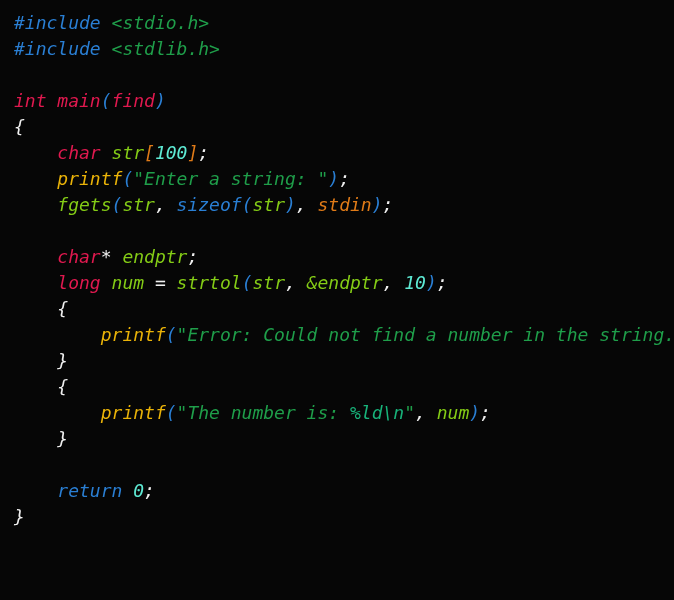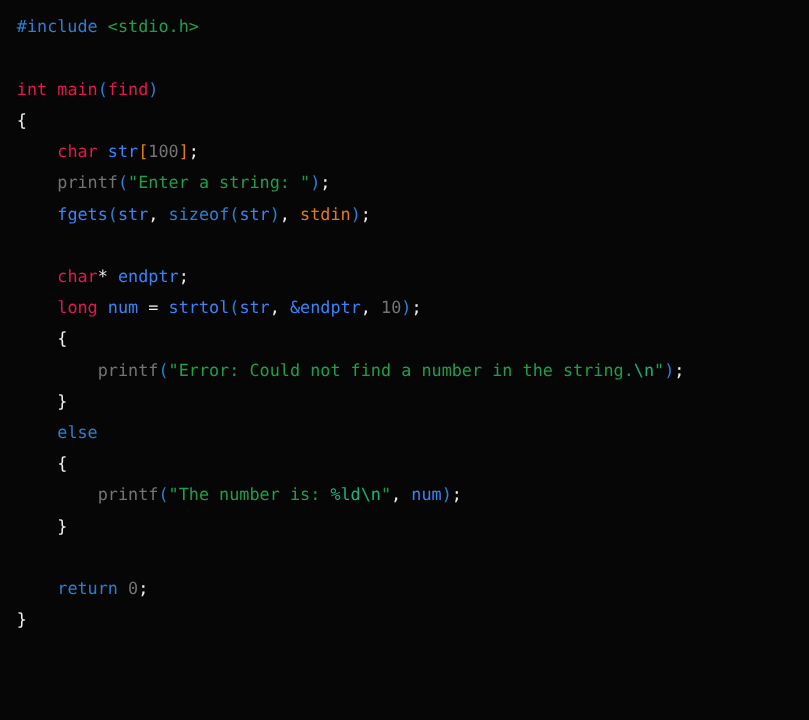--- a/index.html
+++ b/index.html
@@ -16,62 +16,63 @@
   #code-view {
     width: 674px;
     height: 600px;
     background: #060606;
     box-sizing: border-box;
     padding: 10px 0 0 14px;
   }
   .code-line {
     height: 26px;
     line-height: 26px;
-    font-size: 14px;
+    font-size: 18px;
     white-space: pre;
     letter-spacing: 0px;
     color: #e8e8e8;
+    font-style: italic;
   }
   .tok { white-space: pre; }
   
   .t-pre      { color: #2a7fd4; }
   .t-header   { color: #1f9e4a; }
   .t-kw2      { color: #2a7fd4; }
   .t-type     { color: #e0194f; }
   .t-fnmain   { color: #e0194f; margin-top: 30px; }
-  .t-fn       { color: #737373; }
+  .t-fn       { color: #eab308; }
   .t-plain    { color: #f0f0f0; }
   .t-str      { color: #1f9e4a; }
   .t-esc      { color: #18b37a; }
-  .t-num      { color: #737373; }
+  .t-num      { color: #5eead4; }
   .t-paren    { color: #2a7fd4; }
   .t-bracket  { color: #e07b18; }
   .t-punct    { color: #f0f0f0; }
   .t-brace    { color: #f0f0f0; }
   .t-op       { color: #f0f0f0; }
-  .t-ident    { color: #3b82f6; margin-top: 43px; }
+  .t-ident    { color: #84cc16; margin-top: 43px; }
   .t-const    { color: #e07b18; margin-top: 31px; }
 </style>
 </head>
 <body>
 
 <div id="code-view">
     <div class="code-line"><span class="tok t-pre">#include</span><span class="tok t-plain"> </span><span class="tok t-header">&lt;stdio.h&gt;</span></div>
+    <div class="code-line"><span class="tok t-pre">#include</span><span class="tok t-plain"> </span><span class="tok t-header">&lt;stdlib.h&gt;</span></div>
     <div class="code-line">&nbsp;</div>
     <div class="code-line"><span class="tok t-type">int</span><span class="tok t-plain"> </span><span class="tok t-fnmain">main</span><span class="tok t-paren">(</span><span class="tok t-type">find</span><span class="tok t-paren">)</span></div>
     <div class="code-line"><span class="tok t-brace">{</span></div>
     <div class="code-line"><span class="tok t-plain">    </span><span class="tok t-type">char</span><span class="tok t-plain"> </span><span class="tok t-ident">str</span><span class="tok t-bracket">[</span><span class="tok t-num">100</span><span class="tok t-bracket">]</span><span class="tok t-punct">;</span></div>
     <div class="code-line"><span class="tok t-plain">    </span><span class="tok t-fn">printf</span><span class="tok t-paren">(</span><span class="tok t-str">"Enter a string: "</span><span class="tok t-paren">)</span><span class="tok t-punct">;</span></div>
     <div class="code-line"><span class="tok t-plain">    </span><span class="tok t-ident">fgets</span><span class="tok t-paren">(</span><span class="tok t-ident">str</span><span class="tok t-punct">, </span><span class="tok t-kw2">sizeof</span><span class="tok t-paren">(</span><span class="tok t-ident">str</span><span class="tok t-paren">)</span><span class="tok t-punct">, </span><span class="tok t-const">stdin</span><span class="tok t-paren">)</span><span class="tok t-punct">;</span></div>
     <div class="code-line">&nbsp;</div>
     <div class="code-line"><span class="tok t-plain">    </span><span class="tok t-type">char</span><span class="tok t-op">*</span><span class="tok t-plain"> </span><span class="tok t-ident">endptr</span><span class="tok t-punct">;</span></div>
     <div class="code-line"><span class="tok t-plain">    </span><span class="tok t-type">long</span><span class="tok t-plain"> </span><span class="tok t-ident">num</span><span class="tok t-op"> = </span><span class="tok t-ident">strtol</span><span class="tok t-paren">(</span><span class="tok t-ident">str</span><span class="tok t-punct">, </span><span class="tok t-ident">&amp;endptr</span><span class="tok t-punct">, </span><span class="tok t-num">10</span><span class="tok t-paren">)</span><span class="tok t-punct">;</span></div>
     <div class="code-line"><span class="tok t-plain">    </span><span class="tok t-brace">{</span></div>
     <div class="code-line"><span class="tok t-plain">        </span><span class="tok t-fn">printf</span><span class="tok t-paren">(</span><span class="tok t-str">"Error: Could not find a number in the string.</span><span class="tok t-esc">\n</span><span class="tok t-str">"</span><span class="tok t-paren">)</span><span class="tok t-punct">;</span></div>
     <div class="code-line"><span class="tok t-plain">    </span><span class="tok t-brace">}</span></div>
-    <div class="code-line"><span class="tok t-plain">    </span><span class="tok t-kw2">else</span></div>
     <div class="code-line"><span class="tok t-plain">    </span><span class="tok t-brace">{</span></div>
     <div class="code-line"><span class="tok t-plain">        </span><span class="tok t-fn">printf</span><span class="tok t-paren">(</span><span class="tok t-str">"The number is: </span><span class="tok t-esc">%ld</span><span class="tok t-esc">\n</span><span class="tok t-str">"</span><span class="tok t-punct">, </span><span class="tok t-ident">num</span><span class="tok t-paren">)</span><span class="tok t-punct">;</span></div>
     <div class="code-line"><span class="tok t-plain">    </span><span class="tok t-brace">}</span></div>
     <div class="code-line">&nbsp;</div>
     <div class="code-line"><span class="tok t-plain">    </span><span class="tok t-kw2">return</span><span class="tok t-plain"> </span><span class="tok t-num">0</span><span class="tok t-punct">;</span></div>
     <div class="code-line"><span class="tok t-brace">}</span></div>
   </div>
 
 </body></html>

